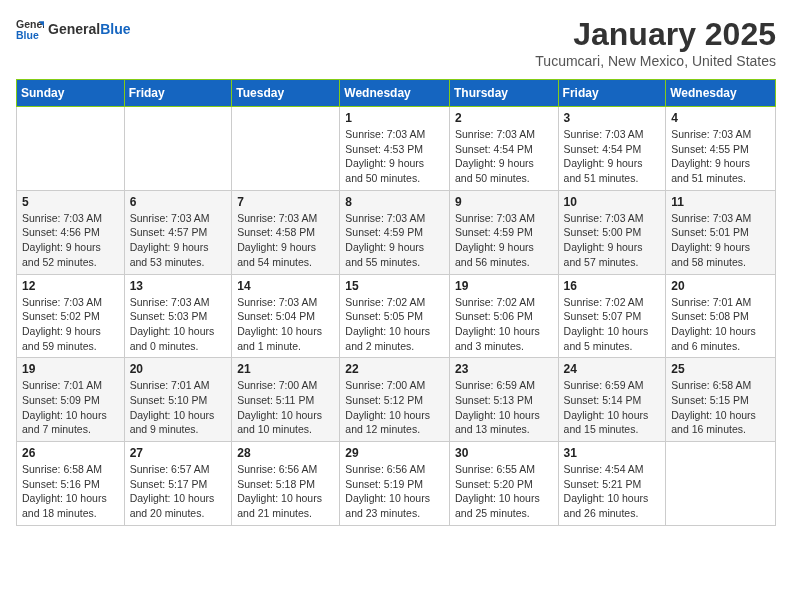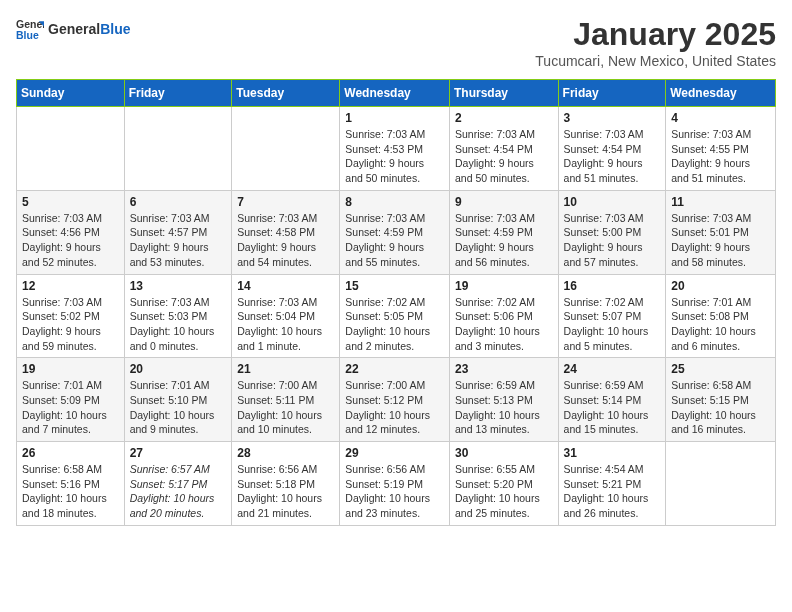--- a/index.html
+++ b/index.html
@@ -307,21 +307,21 @@
       <tr>
         <td>
           <div class="day-num">26</div>
           <div class="day-info" style="white-space: pre-line;">Sunrise: 6:58 AM
 Sunset: 5:16 PM
 Daylight: 10 hours
 and 18 minutes.</div>
         </td>
         <td>
           <div class="day-num">27</div>
-          <div class="day-info" style="white-space: pre-line; font-style: italic;">Sunrise: 6:57 AM
+          <div class="day-info" style="white-space: pre-line;">Sunrise: 6:57 AM
 Sunset: 5:17 PM
 Daylight: 10 hours
 and 20 minutes.</div>
         </td>
         <td>
           <div class="day-num">28</div>
           <div class="day-info" style="white-space: pre-line;">Sunrise: 6:56 AM
 Sunset: 5:18 PM
 Daylight: 10 hours
 and 21 minutes.</div>

